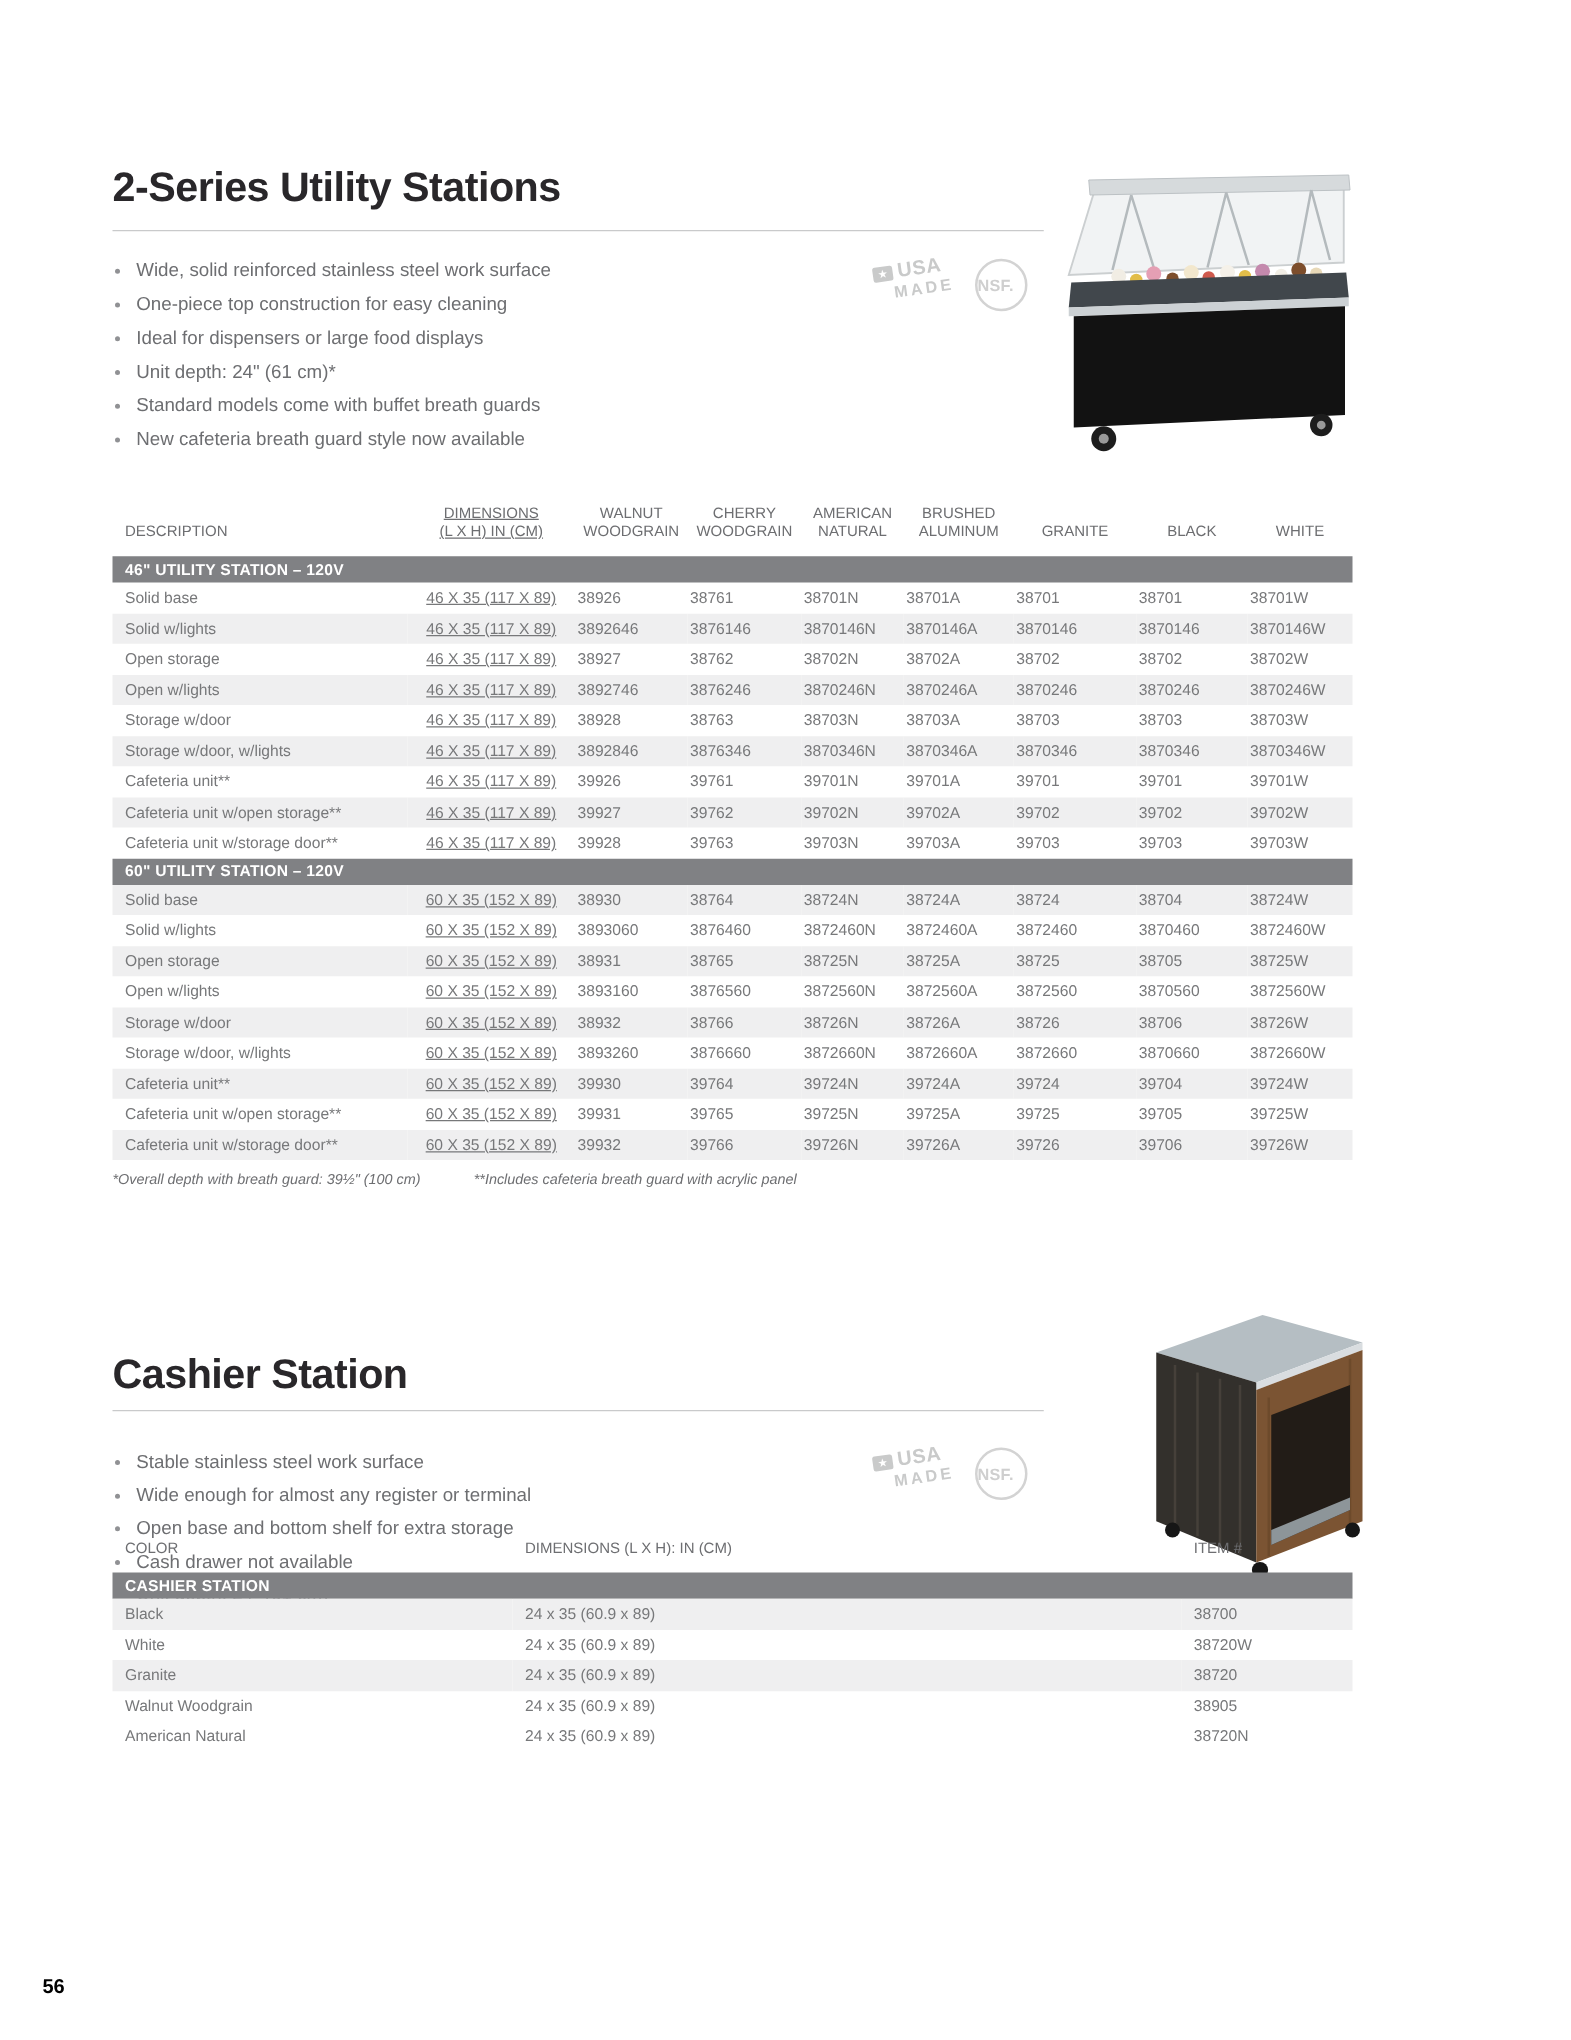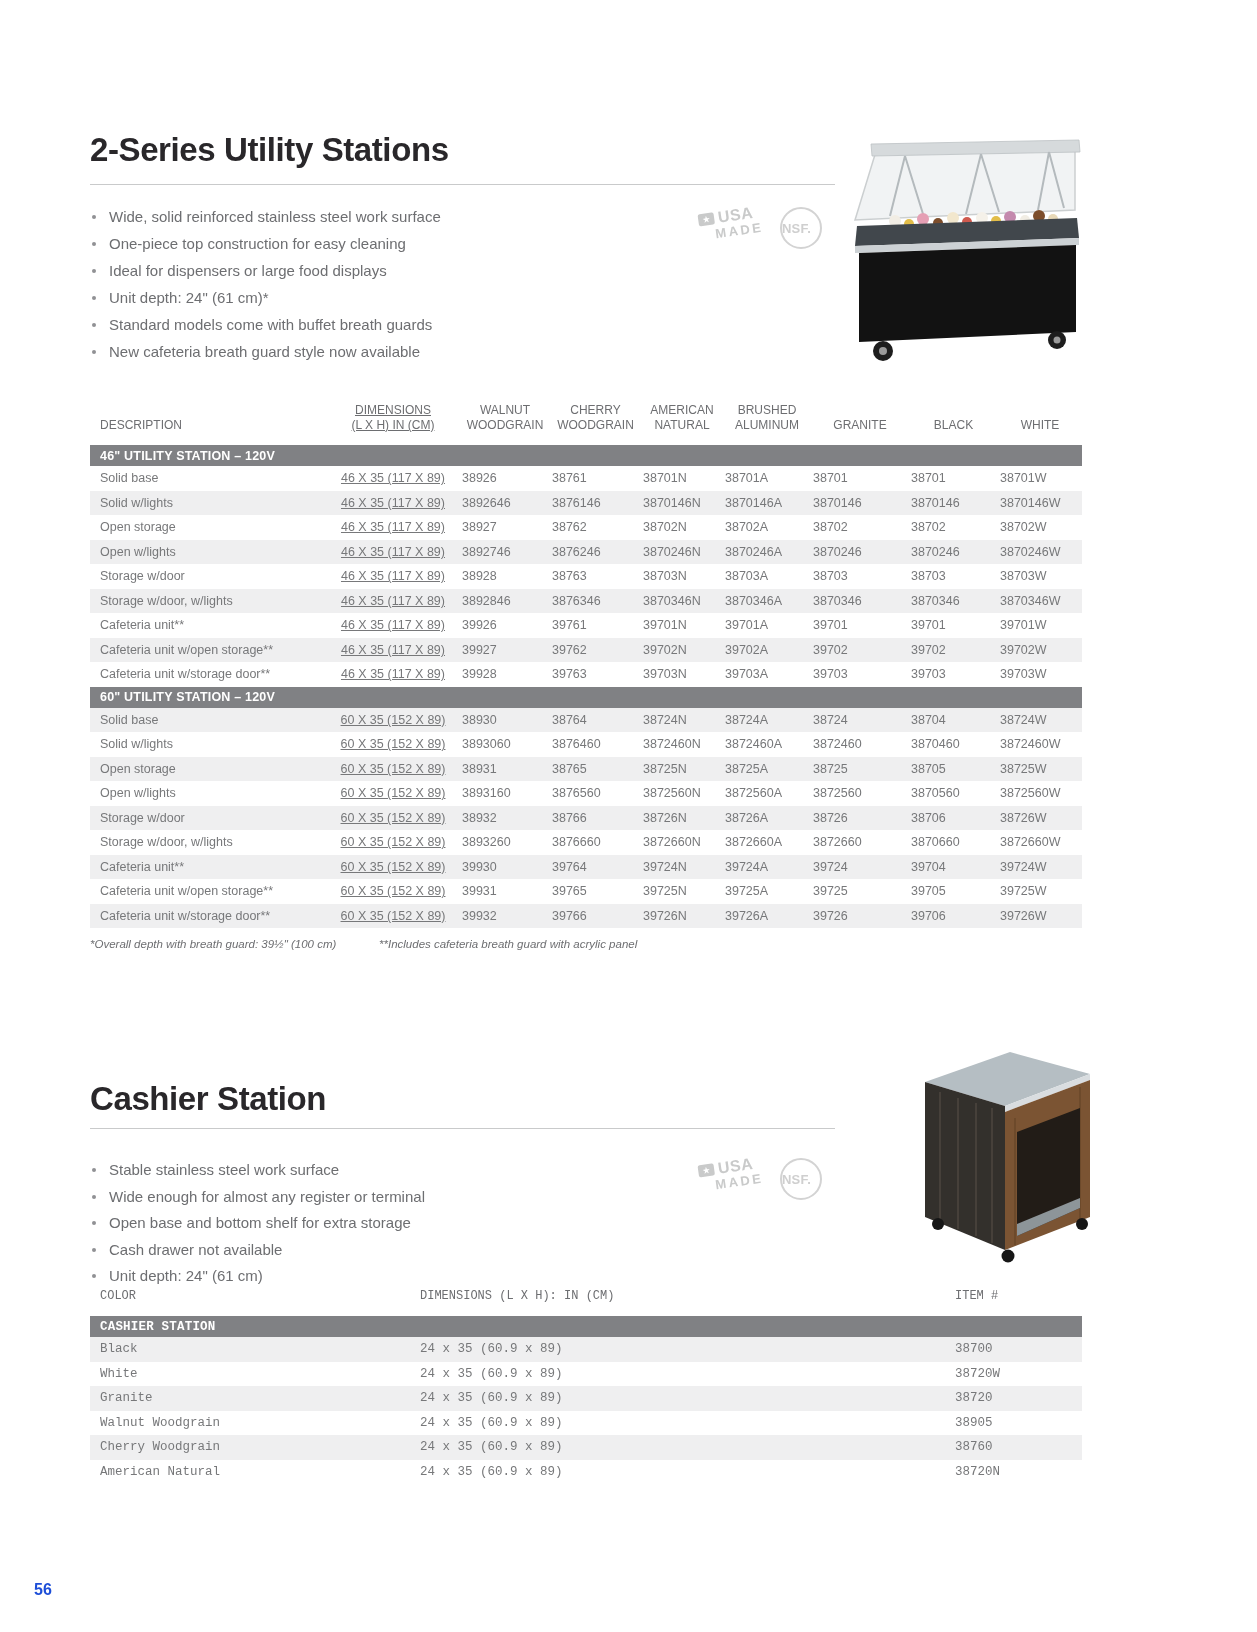--- a/index.html
+++ b/index.html
@@ -41,21 +41,21 @@
   #nsf2 { left:780px; top:1158px; }
 
   
   .product { position:absolute; }
   #product-utility { left:843px; top:118px; }
   #product-cashier { left:920px; top:1032px; }
 
   
   table { position:absolute; border-collapse:collapse; table-layout:fixed; }
   #utility-table { left:90px; top:385px; width:992px; }
-  #cashier-table { left:90px; top:1266px; width:992px;font-family:Liberation Mono, monospace; }
+  #cashier-table { left:90px; top:1208px; width:992px; }
   th { vertical-align:bottom; font-weight:400; font-size:12px; color:#6d6e71; line-height:15px; padding:0 0 12px 0; }
   #utility-table thead tr { height:60px; }
   #cashier-table thead tr { height:50px; }
   td { font-size:12.5px; color:#77787a; height:24.5px; padding:0; }
   tr.shade td { background:#efeff0; }
   tr.bar td { background:#808184; color:#ffffff; font-weight:700; font-size:12.5px; height:21px;
     padding-left:10px; letter-spacing:0.2px; }
 
   
   #utility-table .col0 { width:236px; text-align:left; padding-left:10px; }
@@ -77,21 +77,21 @@
   #cashier-table .col1 { width:535px; }
   #cashier-table .col2 { width:137px; }
   #cashier-table th, #cashier-table td { text-align:left; padding-left:10px; }
 
   
   .footnotes { position:absolute; left:90px; top:938px; width:760px; height:20px;
     font-style:italic; font-size:11.5px; color:#6d6e71; }
   .footnotes .fn1 { position:absolute; left:0; top:0; }
   .footnotes .fn2 { position:absolute; left:289px; top:0; }
 
-  .page-num { position:absolute; left:34px; top:1581px; font-size:16px; font-weight:700; color:#1d4ed8; }
+  .page-num { position:absolute; left:34px; top:1581px; font-size:16px; font-weight:700; color:#000000; }
 </style>
 </head>
 <body>
 
 <h1 class="sec-title" id="title-utility">2-Series Utility Stations</h1>
 <div class="rule" id="rule1"></div>
 
 <ul class="bullets" id="bullets-utility">
     <li>
       <span class="dot"></span>
@@ -479,25 +479,20 @@
       <tr class="shade">
         <td class="col0">Granite</td>
         <td class="col1">24 x 35 (60.9 x 89)</td>
         <td class="col2">38720</td>
       </tr>
       <tr>
         <td class="col0">Walnut Woodgrain</td>
         <td class="col1">24 x 35 (60.9 x 89)</td>
         <td class="col2">38905</td>
       </tr>
-      <tr class="shade">
-        <td class="col0">Cherry Woodgrain</td>
-        <td class="col1">24 x 35 (60.9 x 89)</td>
-        <td class="col2">38760</td>
-      </tr>
       <tr>
         <td class="col0">American Natural</td>
         <td class="col1">24 x 35 (60.9 x 89)</td>
         <td class="col2">38720N</td>
       </tr>
     </tbody>
   </table>
 
 <div class="page-num">56</div>
 

